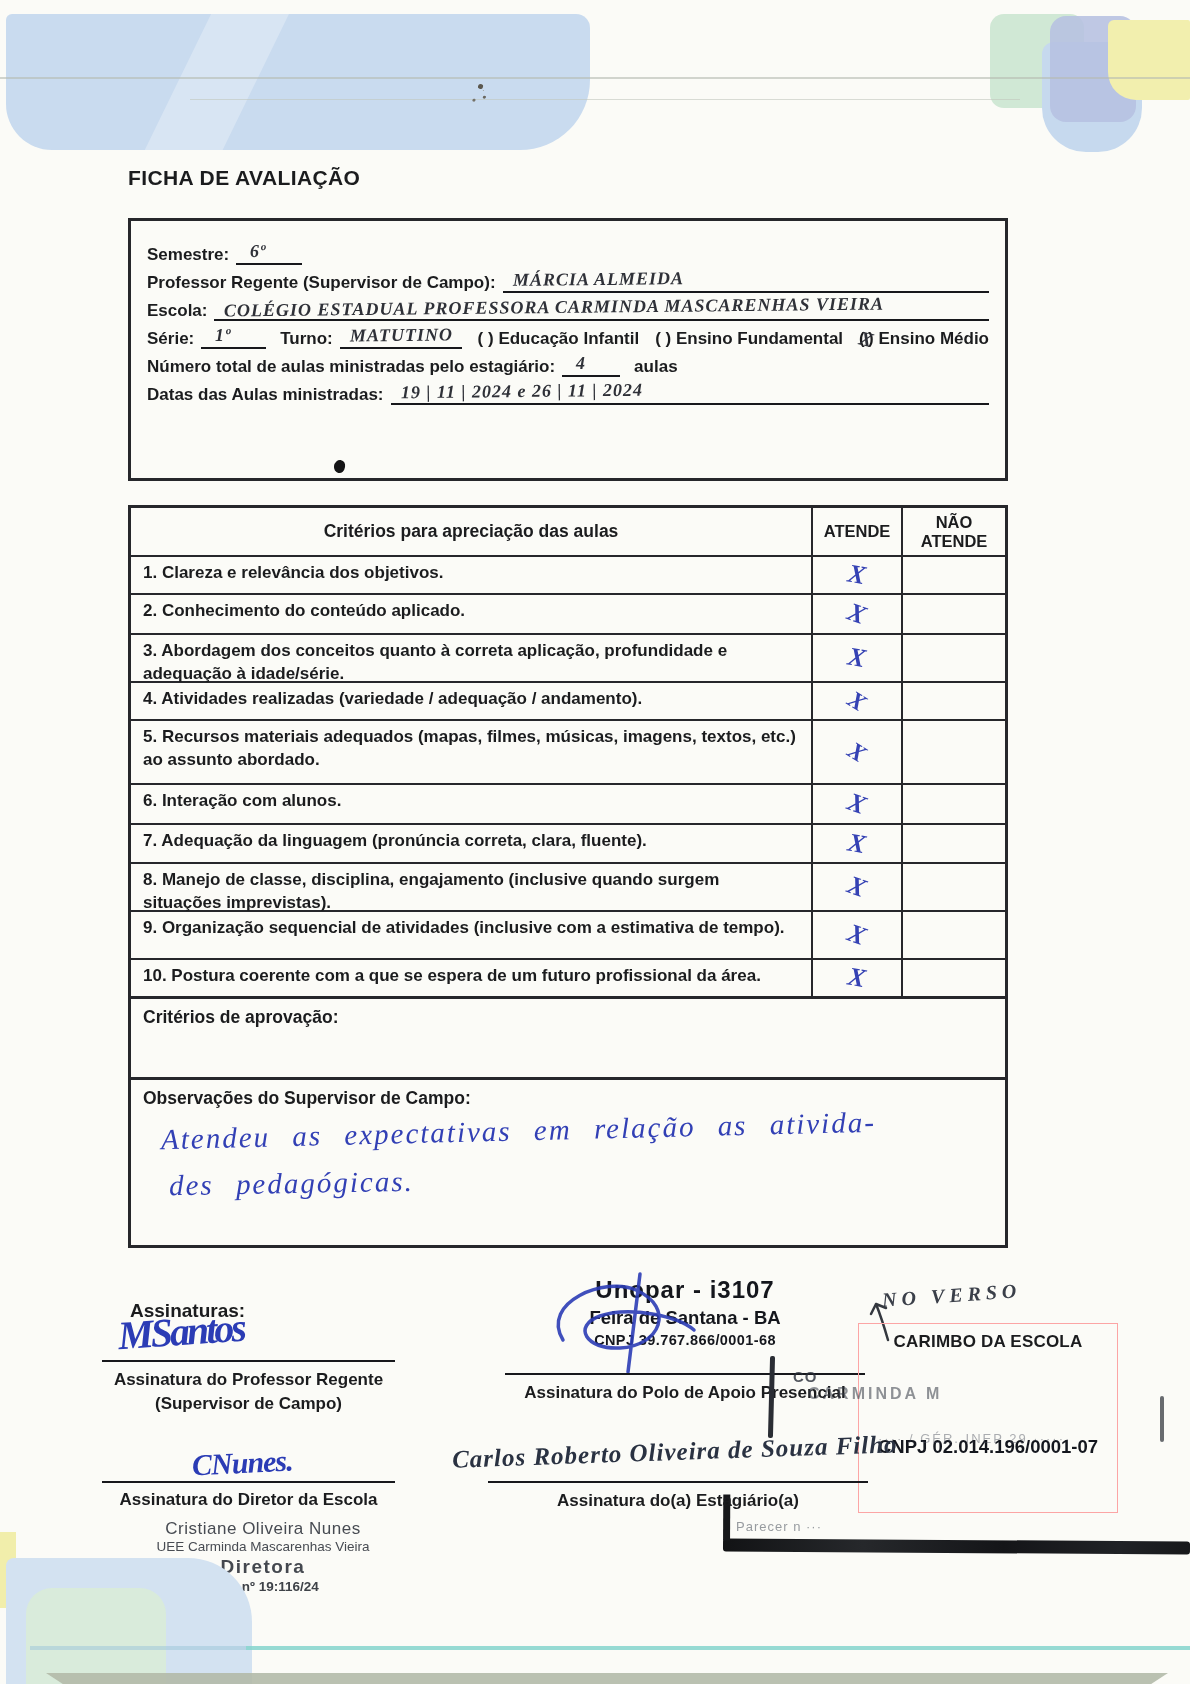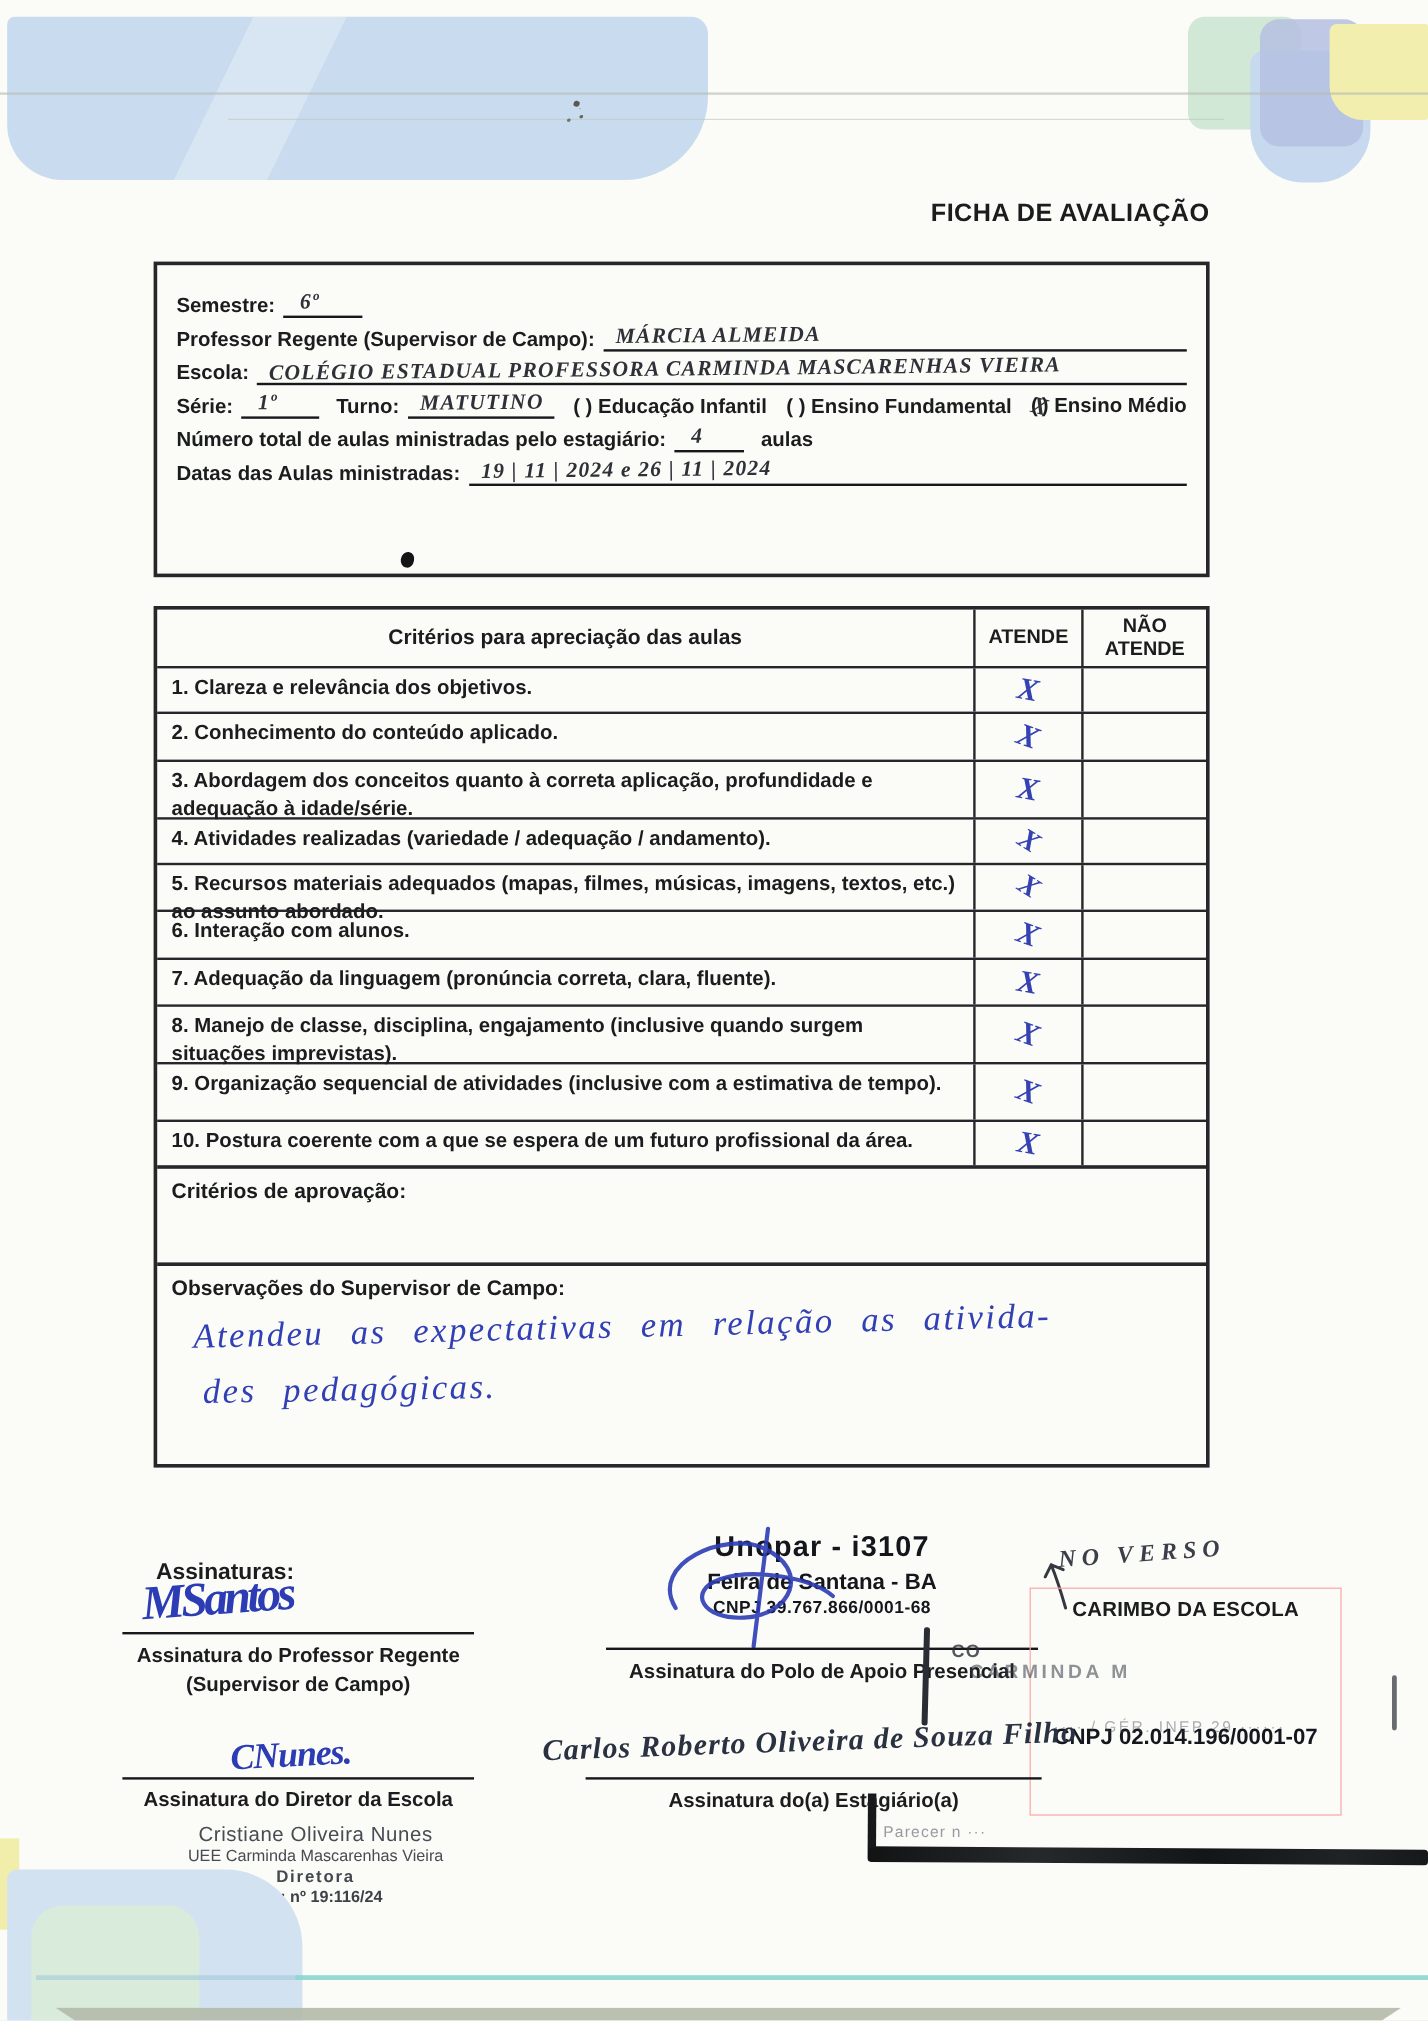--- a/index.html
+++ b/index.html
@@ -23,21 +23,21 @@
 
   #af-yellow-bot{left:0;top:1532px;width:16px;height:76px;background:#f1eeab;}
   #af-blue-bot{left:6px;top:1558px;width:246px;height:126px;background:#d3e2f1;border-radius:8px 64px 0 0;}
   #af-green-bot{left:26px;top:1588px;width:140px;height:96px;background:#d9ecd9;border-radius:26px 26px 0 0;opacity:.92;}
   #af-teal-line2{left:30px;top:1646px;width:216px;height:4px;background:#9fc6d8;opacity:.55;}
   #af-teal-line{left:246px;top:1646px;width:944px;height:4px;background:#84d4cd;opacity:.85;}
   #af-bot-band{left:46px;top:1673px;width:1122px;height:11px;background:#b2baa8;opacity:.9;
     clip-path:polygon(1.5% 100%,98.5% 100%,100% 0,0 0);}
 
   
-  .title{left:128px;top:166px;width:880px;text-align:right;font-size:21px;font-weight:bold;letter-spacing:.4px;}
+  .title{left:128px;top:166px;width:880px;text-align:left;font-size:21px;font-weight:bold;letter-spacing:.4px;}
 
   
   #info-box{left:128px;top:218px;width:880px;height:263px;border:3px solid #26272b;box-sizing:border-box;
     padding:16px 16px 0 16px;}
   .field{display:flex;align-items:flex-end;height:28px;font-size:17px;line-height:1.2;white-space:nowrap;}
   .lbl{font-weight:bold;}
   .ml{margin-left:14px;} .ml2{margin-left:16px;}
   .uline{display:inline-flex;align-items:flex-end;border-bottom:2px solid #17181c;margin-left:7px;height:26px;}
   .uline.fill{flex:1;}
   .w68{width:66px;} .w126{width:124px;} .w60{width:58px;}
@@ -52,21 +52,21 @@
   
   #eval-table{left:128px;top:505px;width:880px;border:3px solid #26272b;box-sizing:border-box;background:transparent;}
   .trow{display:flex;border-top:2px solid #26272b;box-sizing:border-box;}
   .trow.first{border-top:none;}
   .tc{box-sizing:border-box;padding:5px 12px;font-size:17px;font-weight:600;line-height:1.35;}
   .c1{width:680px;}
   .c2{width:90px;border-left:2px solid #26272b;display:flex;align-items:center;justify-content:center;padding:0;}
   .c3{width:104px;border-left:2px solid #26272b;display:flex;align-items:center;justify-content:center;padding:0;}
   .th .c1{display:flex;align-items:center;justify-content:center;font-weight:bold;font-size:17.5px;}
   .th .c2,.th .c3{font-weight:bold;font-size:16.5px;text-align:center;line-height:1.15;}
-  .h47{height:47px;} .h38{height:38px;} .h40{height:40px;} .h39{height:39px;} .h57{height:39px;} .h58{height:48px;}
+  .h47{height:47px;} .h38{height:38px;} .h40{height:40px;} .h39{height:39px;} .h57{height:64px;} .h58{height:48px;}
   .xmark{font-family:"Liberation Serif",serif;font-style:italic;font-weight:bold;color:#3542b4;
      font-size:26px;display:inline-block;transform:rotate(10deg);}
   .x-b{transform:rotate(32deg);font-size:24px;}
   .x-c{transform:rotate(20deg);}
   #approval{border-top:3px solid #26272b;height:81px;box-sizing:border-box;padding:8px 12px;
      font-weight:bold;font-size:17.5px;}
   #obs{border-top:3px solid #26272b;height:168px;box-sizing:border-box;padding:8px 12px;}
   #obs .obs-label{font-weight:bold;font-size:17.5px;}
   .obs-hw{font-family:"Liberation Serif",serif;font-style:italic;color:#3240b5;font-size:29px;
      letter-spacing:2px;word-spacing:13px;white-space:nowrap;}
@@ -109,21 +109,21 @@
   #heavy-bar{left:723px;top:1540px;width:467px;height:13px;border-radius:3px;transform:rotate(.35deg);
      background:linear-gradient(90deg,#121315,#26282b 30%,#141518 60%,#202226 85%,#17181a);}
   #heavy-bar::before{content:"";position:absolute;left:0;top:-44px;width:7px;height:46px;background:#17181a;}
 
   #sig-dir{left:192px;top:1446px;font-size:30px;letter-spacing:-1px;transform:rotate(-3deg);}
   #line-dir{left:102px;top:1481px;width:293px;}
   #lbl-dir{left:102px;top:1489px;width:293px;}
   #dir-stamp{left:108px;top:1518px;width:310px;text-align:center;color:#474b52;}
   #dir-stamp .ds1{font-size:17px;letter-spacing:.5px;line-height:1.25;}
   #dir-stamp .ds2{font-size:13.5px;line-height:1.2;}
-  #dir-stamp .ds3{font-size:14px;font-weight:bold;letter-spacing:1.5px;line-height:1.25;color:#44484f;}
+  #dir-stamp .ds3{font-size:19px;font-weight:bold;letter-spacing:1.5px;line-height:1.25;color:#44484f;}
   #dir-stamp .ds4{font-size:13.5px;font-weight:bold;line-height:1.25;color:#3e4248;}
 
   #sig-intern{left:452px;top:1438px;font-family:"Liberation Serif",serif;font-style:italic;font-weight:600;
      color:#2a3242;font-size:25px;letter-spacing:1px;transform:rotate(-2deg);white-space:nowrap;}
   #line-intern{left:488px;top:1481px;width:380px;}
   #lbl-intern{left:488px;top:1490px;width:380px;}
 </style>
 </head>
 <body>
 

